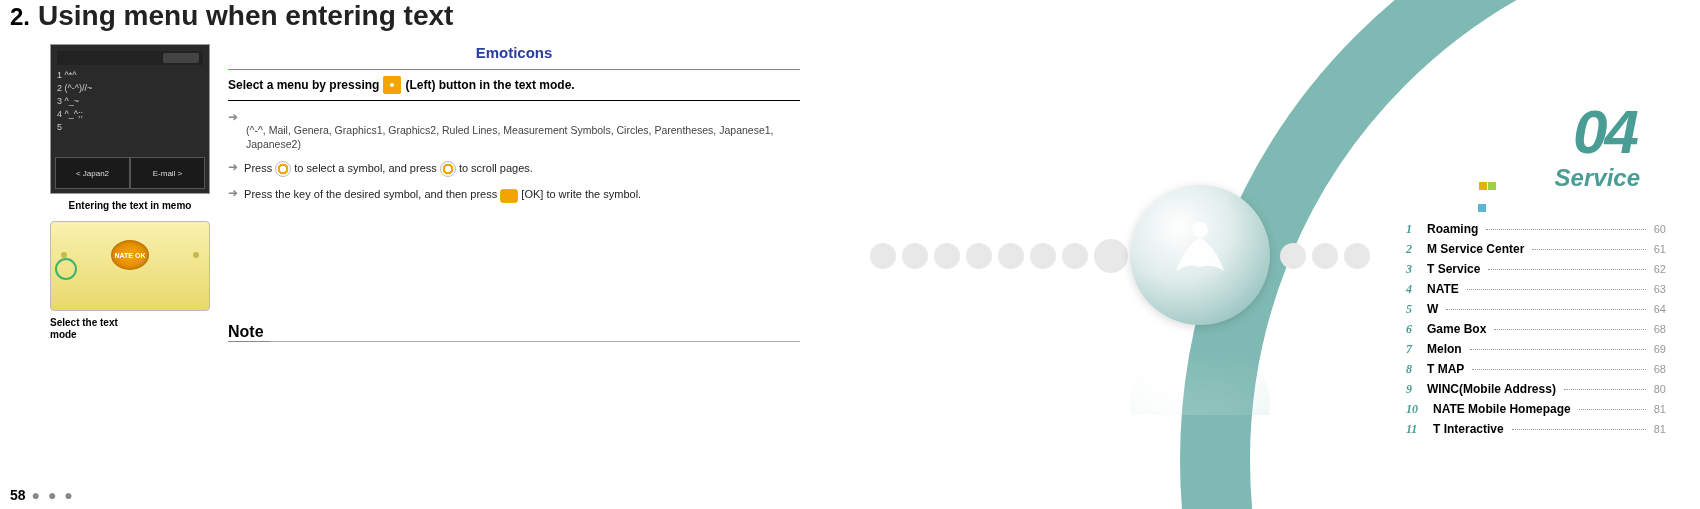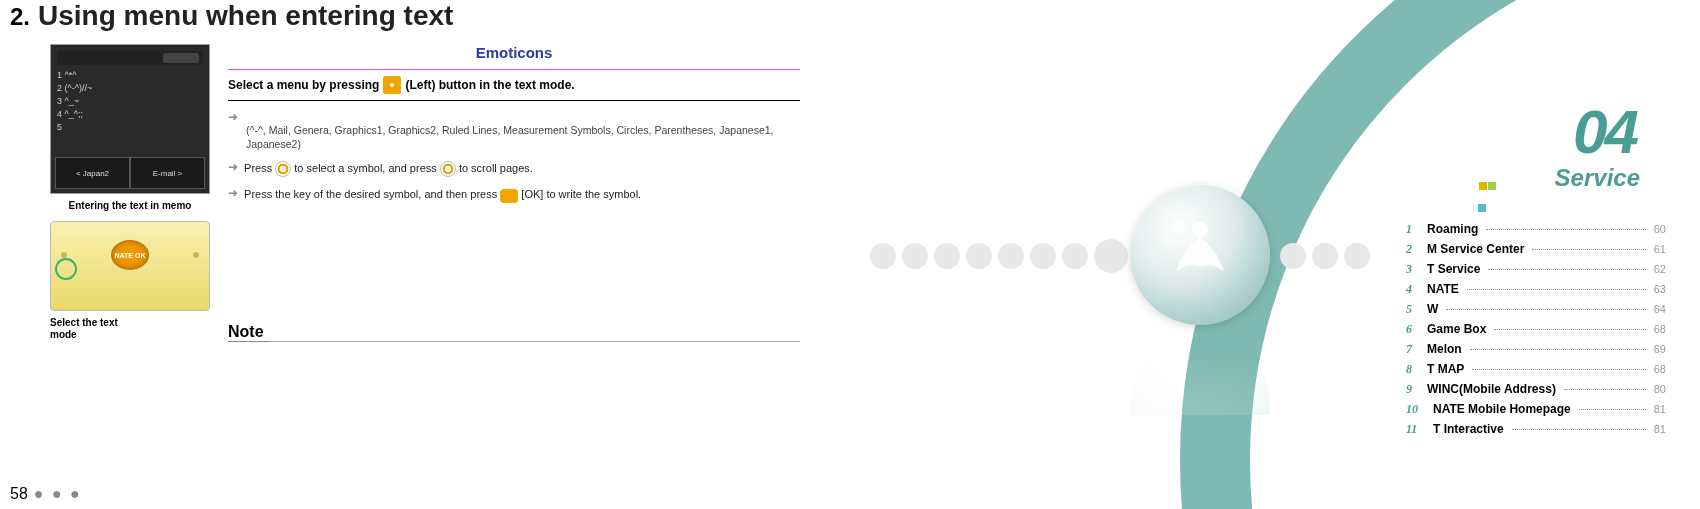--- a/index.html
+++ b/index.html
@@ -65,21 +65,21 @@
 
   .note-block { margin-top: 120px; }
   .note-label { font-size:16px; font-weight:700; color:#000; border-bottom:1px solid #888; display:inline-block; padding-right:6px;}
   .note-underline { border-bottom:1px solid #aaa; height:1px; margin-top:-1px;}
   .note-body {
     margin-top:4px; background:#eef3f8; padding:8px 14px; font-size:10.5px; color:#555;
     font-style: italic; line-height:1.35; letter-spacing:-0.1px;
   }
 
   .page-number-left {
-    position:absolute; bottom:6px; left:10px; font-size:16px; font-weight:400; color:#000;
+    position:absolute; bottom:6px; left:10px; font-size:14px; font-weight:700; color:#000;
     display:flex; align-items:center; gap:6px;
   }
   .page-number-left .dot3 { color:#888; letter-spacing:2px; }
 
   
   .right-page { width: 850px; height: 509px; position: relative; background:#fff; overflow:hidden; }
   .teal-arc {
     position:absolute; right:-680px; top:-140px; width:1200px; height:1200px;
     border:70px solid #7fb9b3; border-radius:50%;
   }

